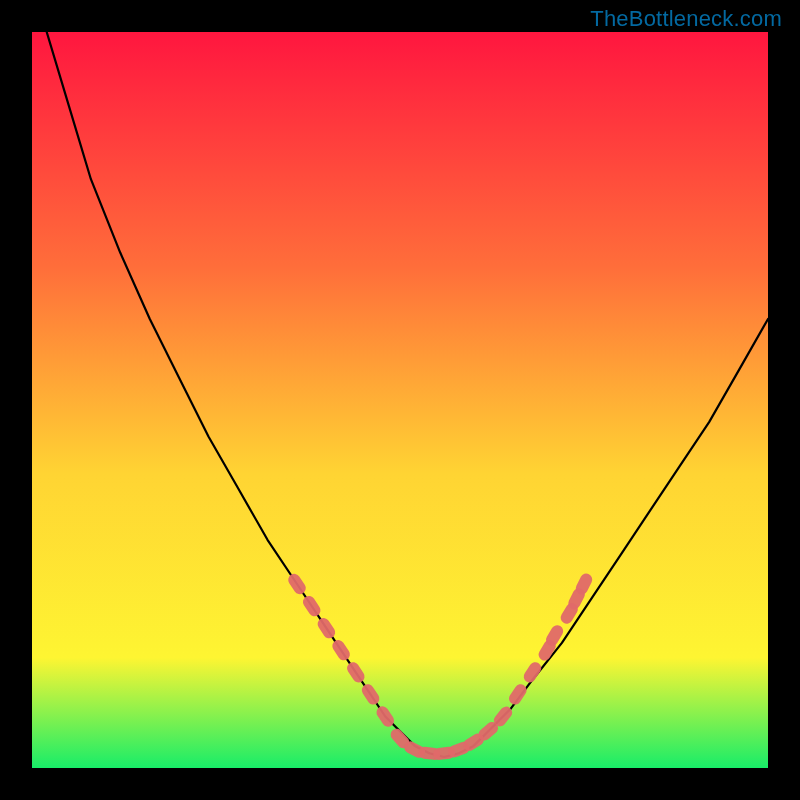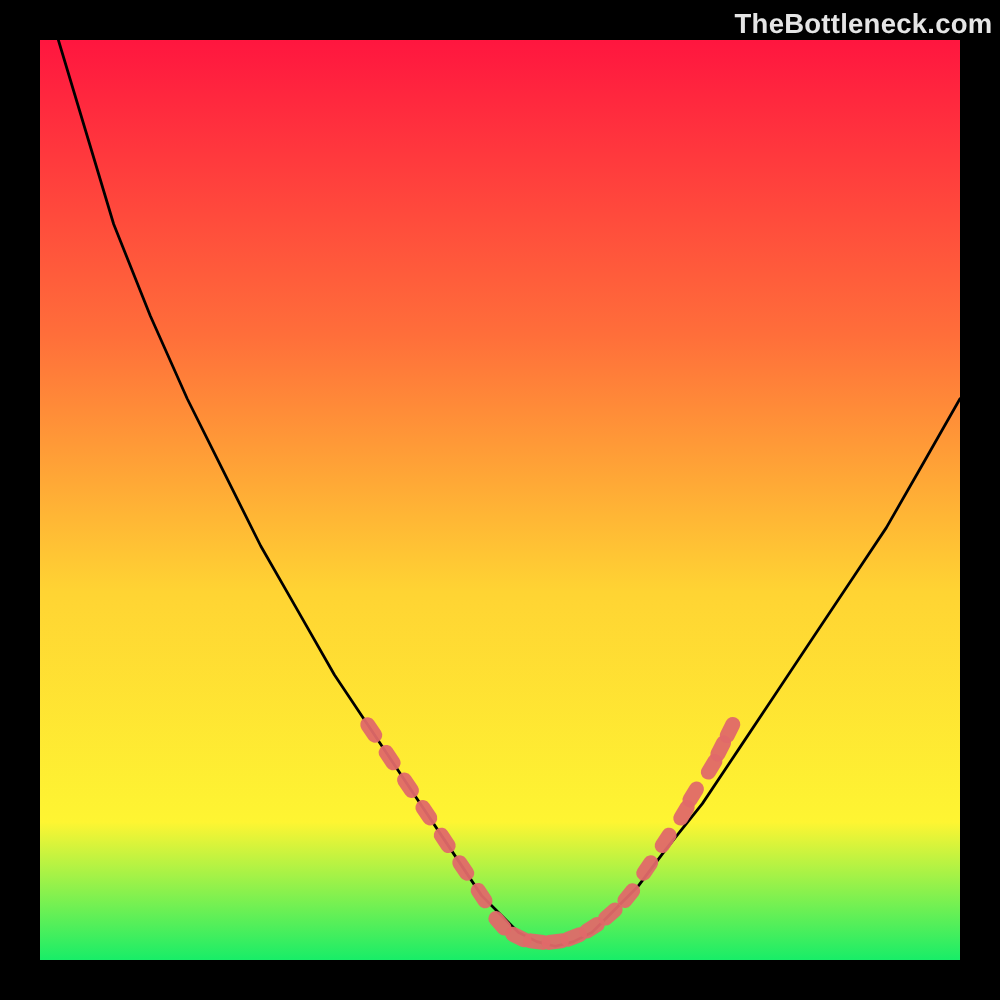--- a/index.html
+++ b/index.html
@@ -23,24 +23,24 @@
     position: absolute;
     top: 32px;
     left: 32px;
     width: 736px;
     height: 736px;
     overflow: hidden;
   }
   .watermark {
     position: absolute;
     top: 6px;
-    right: 6px;
-    color: #e5e5e5;
+    right: 18px;
+    color: #0369a1;
     font-size: 22px;
-    font-weight: 700;
+    font-weight: 400;
     letter-spacing: 0.2px;
   }
   svg {
     display: block;
   }
 </style>
 </head>
 <body>
 
 <div class="frame">

